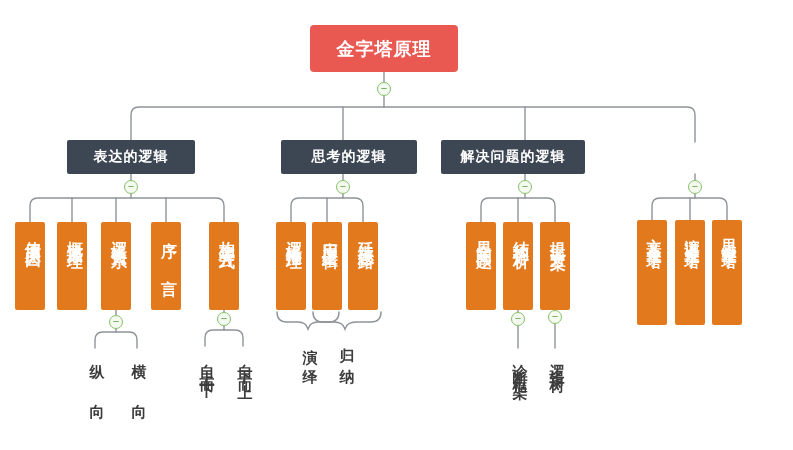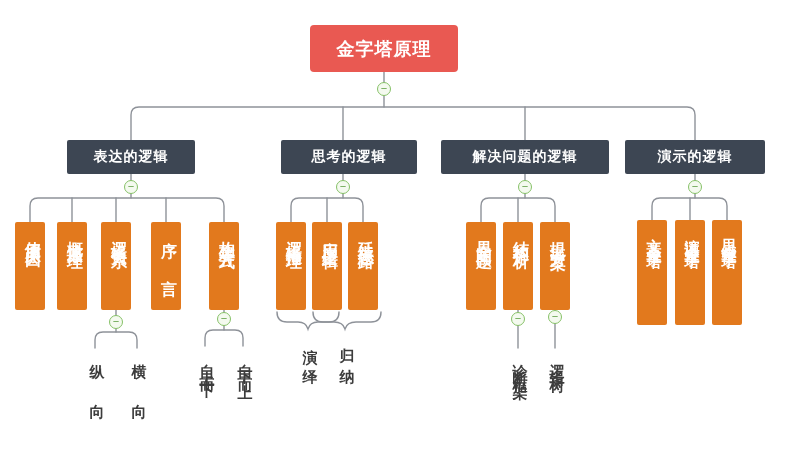--- a/index.html
+++ b/index.html
@@ -14,21 +14,21 @@
     position:absolute; display:flex; align-items:center; justify-content:center;
     color:#ffffff; font-weight:bold; box-sizing:border-box; cursor:default;
   }
   .root {
     left:310px; top:25px; width:148px; height:47px;
     background:#e95952; border-radius:4px; font-size:18px; letter-spacing:1px;
   }
   .branch { top:140px; height:34px; background:#3d4653; border-radius:2px; font-size:14px; letter-spacing:1px; }
   .b1 { left:67px;  width:128px; }
   .b2 { left:281px; width:136px; }
-  .b3 { left:441px; width:168px; }
+  .b3 { left:441px; width:144px; }
   .b4 { left:625px; width:140px; }
 
   .leaf {
     position:absolute; top:222px; width:30px; height:88px;
     background:#e2791d; border-radius:2px; color:#ffffff; font-weight:bold;
     writing-mode:vertical-lr; text-orientation:upright;
     font-size:16px; letter-spacing:4px; padding:6px 0 0 7px; box-sizing:border-box;
   }
   .leaf.spread { letter-spacing:38px; }
   .leaf.tall { top:220px; height:105px; font-size:15px; letter-spacing:4px; }
@@ -89,21 +89,20 @@
 
     <path d="M 518 310 V 348"></path>
     <path d="M 555 310 V 348"></path>
   </svg>
 
   <div class="topic root">金字塔原理</div>
 
   <div class="topic branch b1">表达的逻辑</div>
   <div class="topic branch b2">思考的逻辑</div>
   <div class="topic branch b3">解决问题的逻辑</div>
-  <div class="topic branch b4">演示的逻辑</div>
 
   <div class="leaf" style="left:15px">使用原因</div>
   <div class="leaf" style="left:57px">概述原理</div>
   <div class="leaf" style="left:101px">逻辑关系</div>
   <div class="leaf spread" style="left:151px">序言</div>
   <div class="leaf" style="left:209px">构建方式</div>
 
   <div class="leaf" style="left:276px">逻辑推理</div>
   <div class="leaf" style="left:312px">应用逻辑</div>
   <div class="leaf" style="left:348px">延续思路</div>

